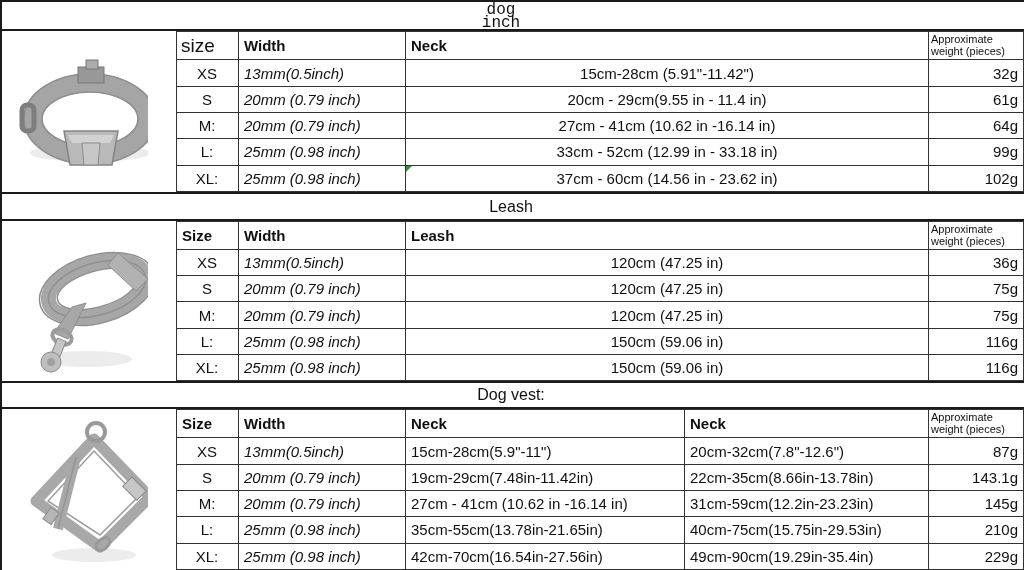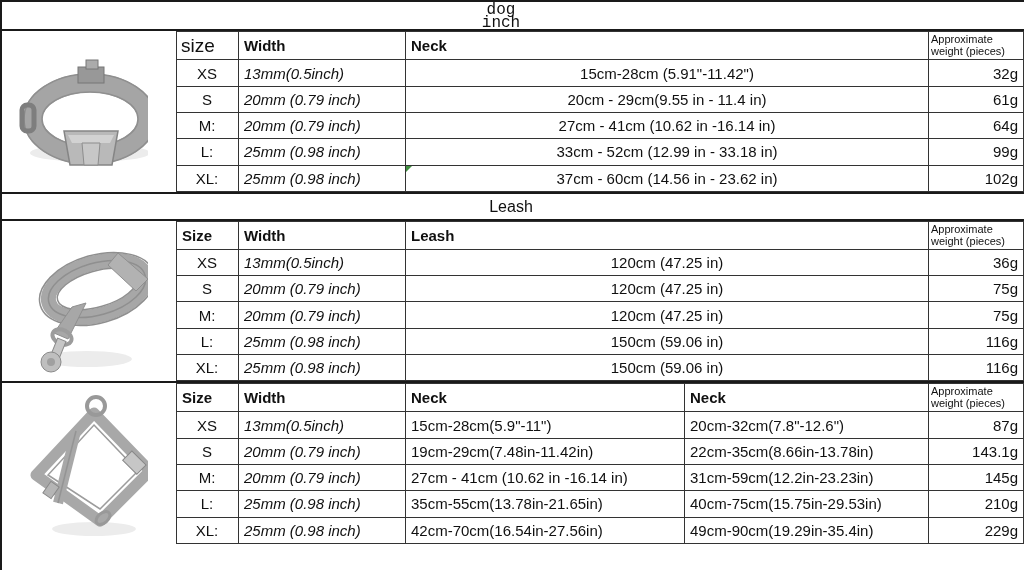--- a/index.html
+++ b/index.html
@@ -193,20 +193,23 @@
       <tr>
         <td class="sz">XL:</td>
         <td class="wd">25mm (0.98 inch)</td>
         <td class="ctr">150cm (59.06 in)</td>
         <td class="wt">116g</td>
       </tr>
     </tbody>
       </table>
   </div>
 
+  <div class="band vest">
+    <div class="band-text">Dog vest:</div>
+  </div>
 
   <div class="sec sec3">
     <div class="img-cell">
       <svg width="173" height="161" viewBox="0 0 173 161">
         <ellipse cx="92" cy="146" rx="42" ry="7" fill="#ececec"></ellipse>
         <path d="M 92 30 L 148 88 L 98 138 L 34 92 Z" fill="none" stroke="#a8a8a8" stroke-width="11" stroke-linejoin="round"></path>
         <path d="M 92 42 L 136 88 L 98 126 L 46 92 Z" fill="none" stroke="#9c9c9c" stroke-width="1.5"></path>
         <path d="M 74 48 L 56 120" stroke="#a8a8a8" stroke-width="10"></path>
         <path d="M 74 48 L 56 120" stroke="#949494" stroke-width="1.5"></path>
         <circle cx="94" cy="23" r="9" fill="none" stroke="#999999" stroke-width="4"></circle>

